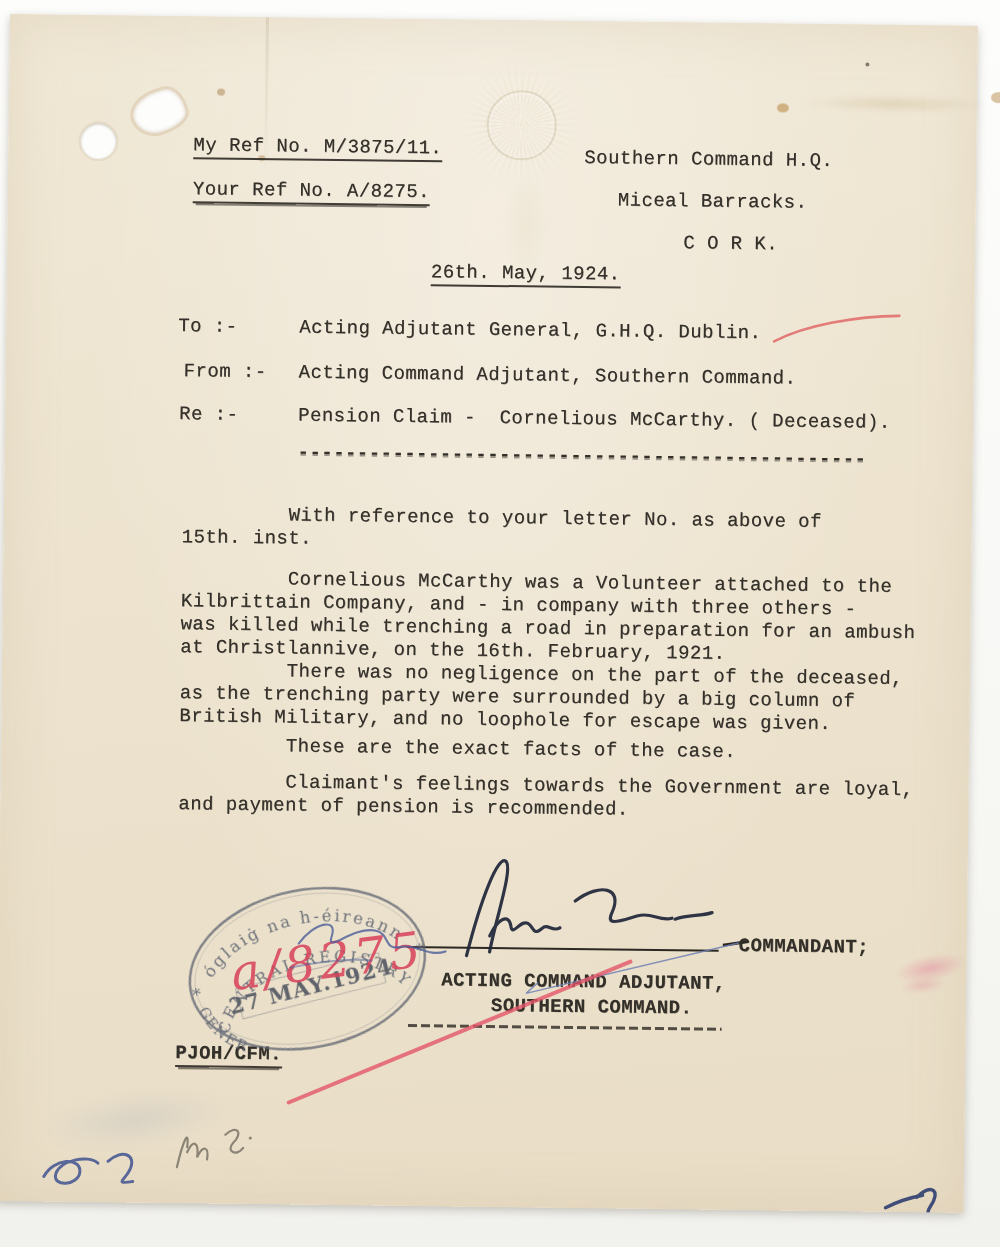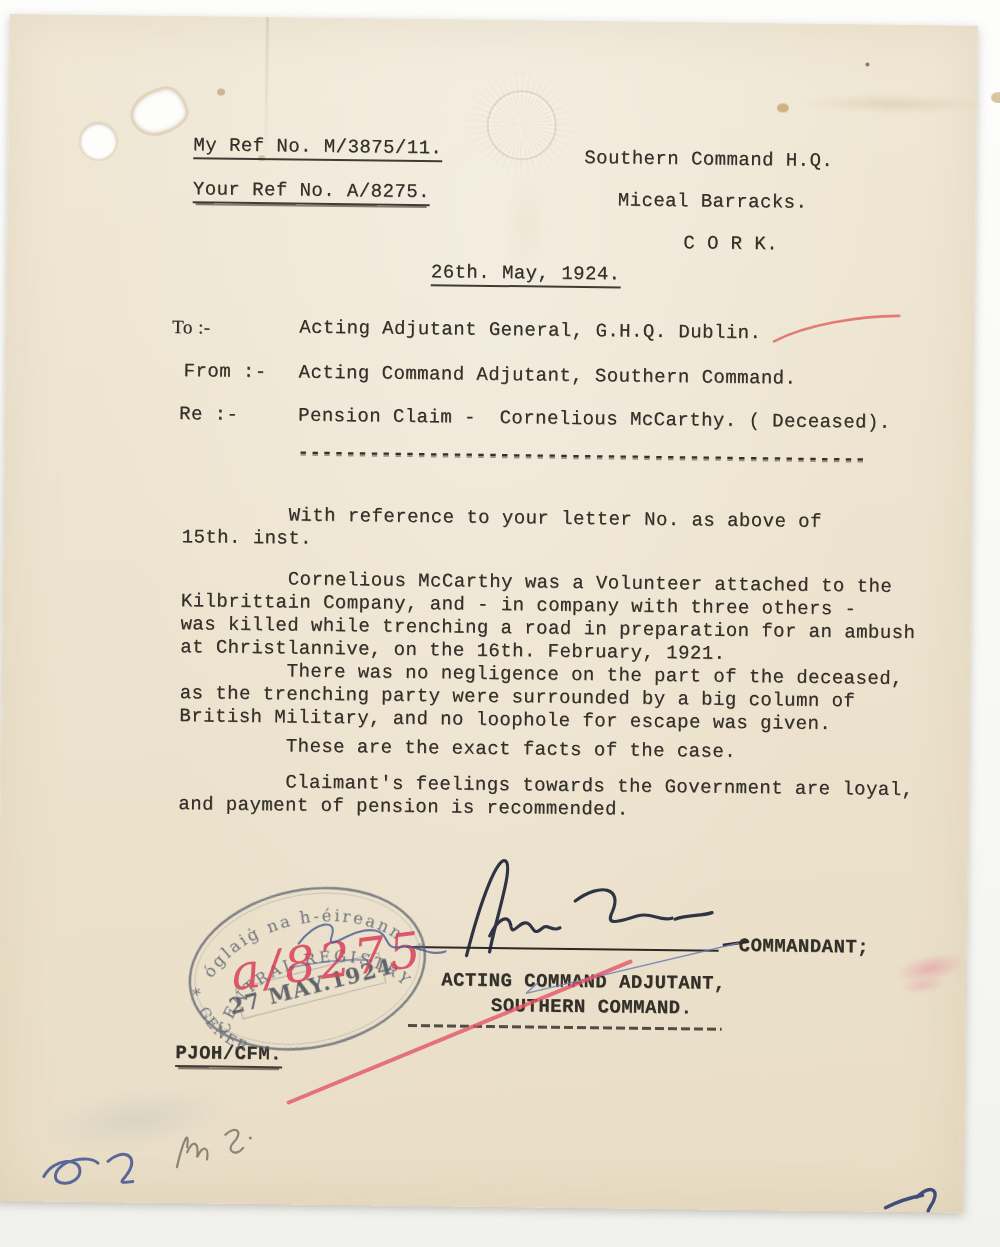--- a/index.html
+++ b/index.html
@@ -17,21 +17,21 @@
   .u{border-bottom:2px solid rgba(44,40,34,.9);padding-bottom:1px;}
   .u2{border-bottom:2px solid rgba(44,40,34,.9);padding-bottom:1px;
       box-shadow:0 5px 0 -3px rgba(44,40,34,.55);}
   
   .p-myref{left:185px;top:118px;}
   .p-yourref{left:185px;top:162px;}
   .p-addr1{left:576px;top:126px;}
   .p-addr2{left:610px;top:168px;}
   .p-addr3{left:676px;top:210px;}
   .p-date{left:424px;top:242px;}
-  .p-to{left:166px;top:299px;font-family:Liberation Serif, serif;}
+  .p-to{left:172px;top:299px;}
   .p-from{left:178px;top:344px;}
   .p-re{left:174px;top:387px;}
   .rv{left:293px;}
   .p-tov{top:299px;}
   .p-fromv{top:344px;}
   .p-rev{top:387px;}
   .p-sep{left:293px;top:424px;font-weight:bold;text-shadow:0 2px 0 rgba(51,47,41,.45);}
   .p-para1{left:178px;top:487px;}
   .p-para2{left:178px;top:551px;}
   .p-para3{left:178px;top:718px;}

